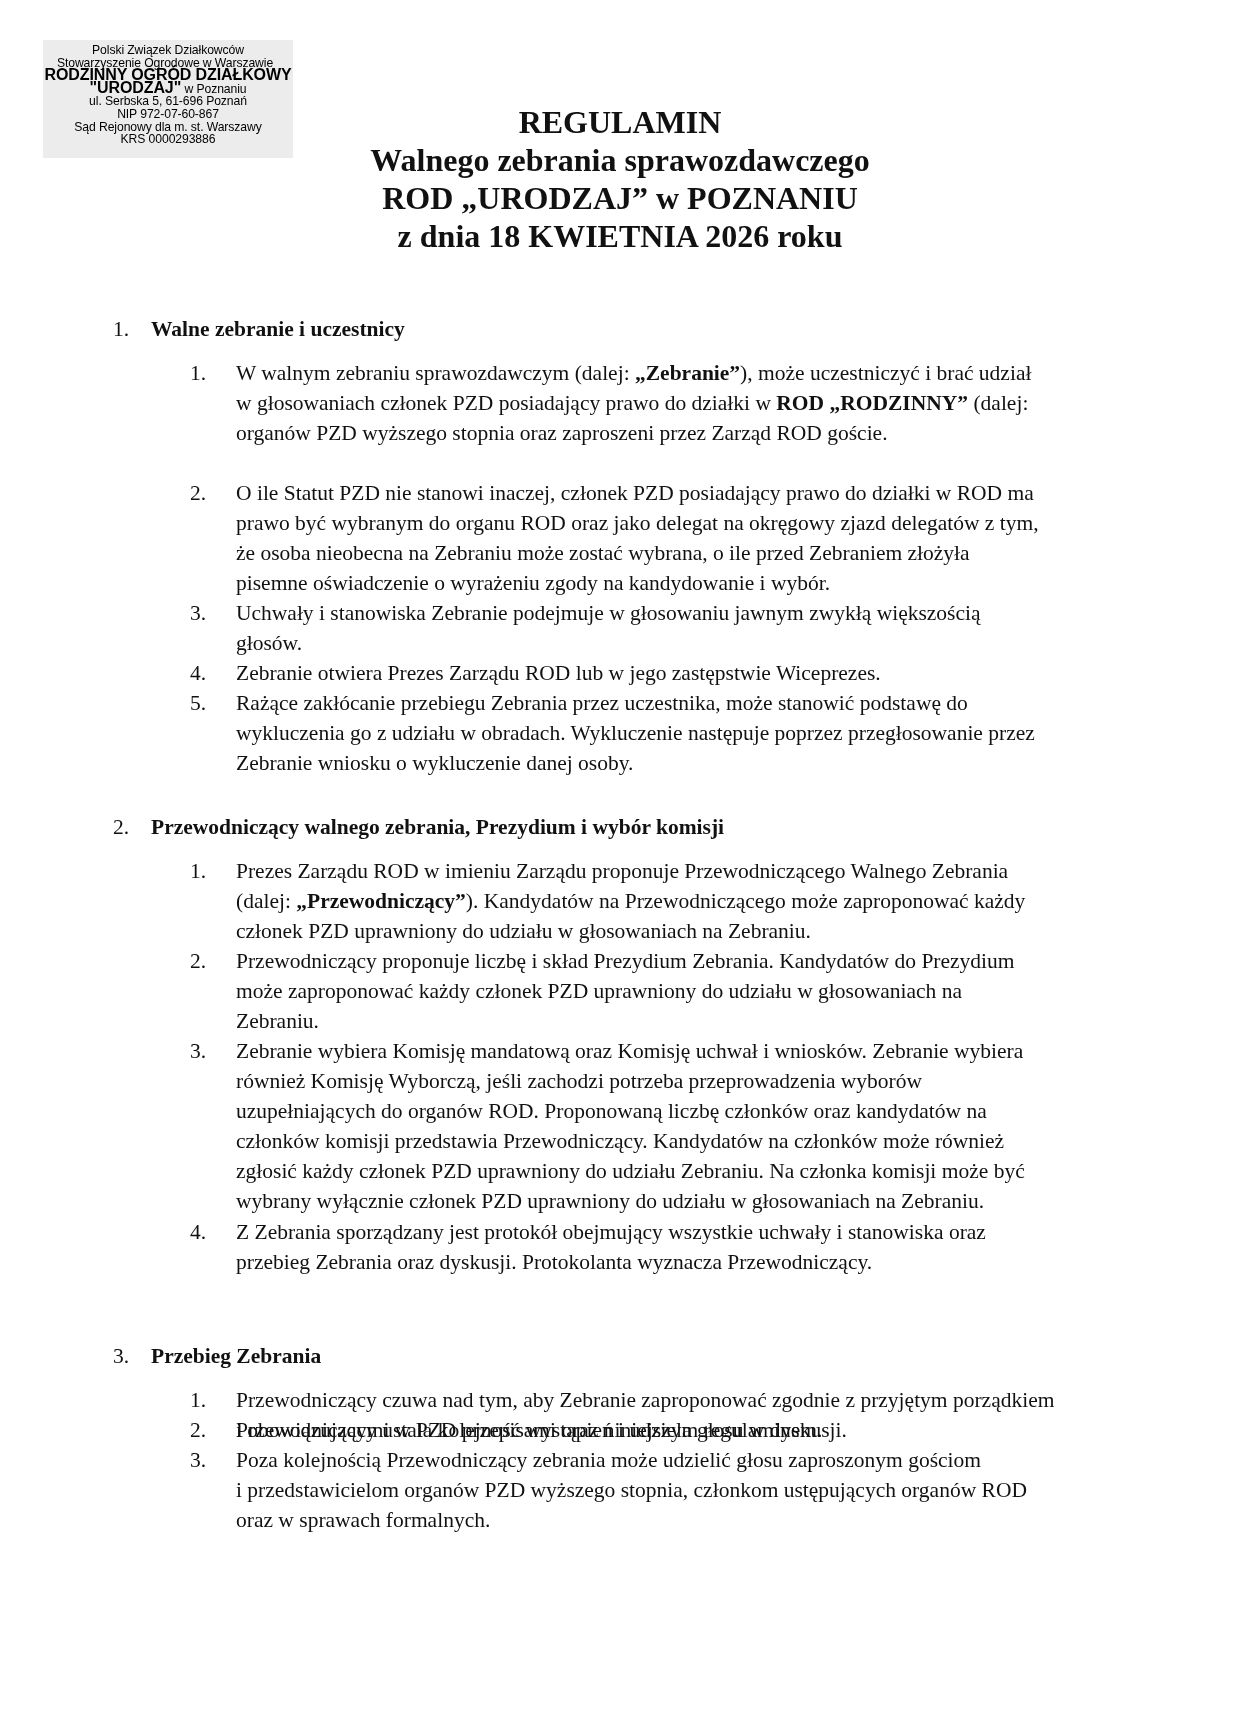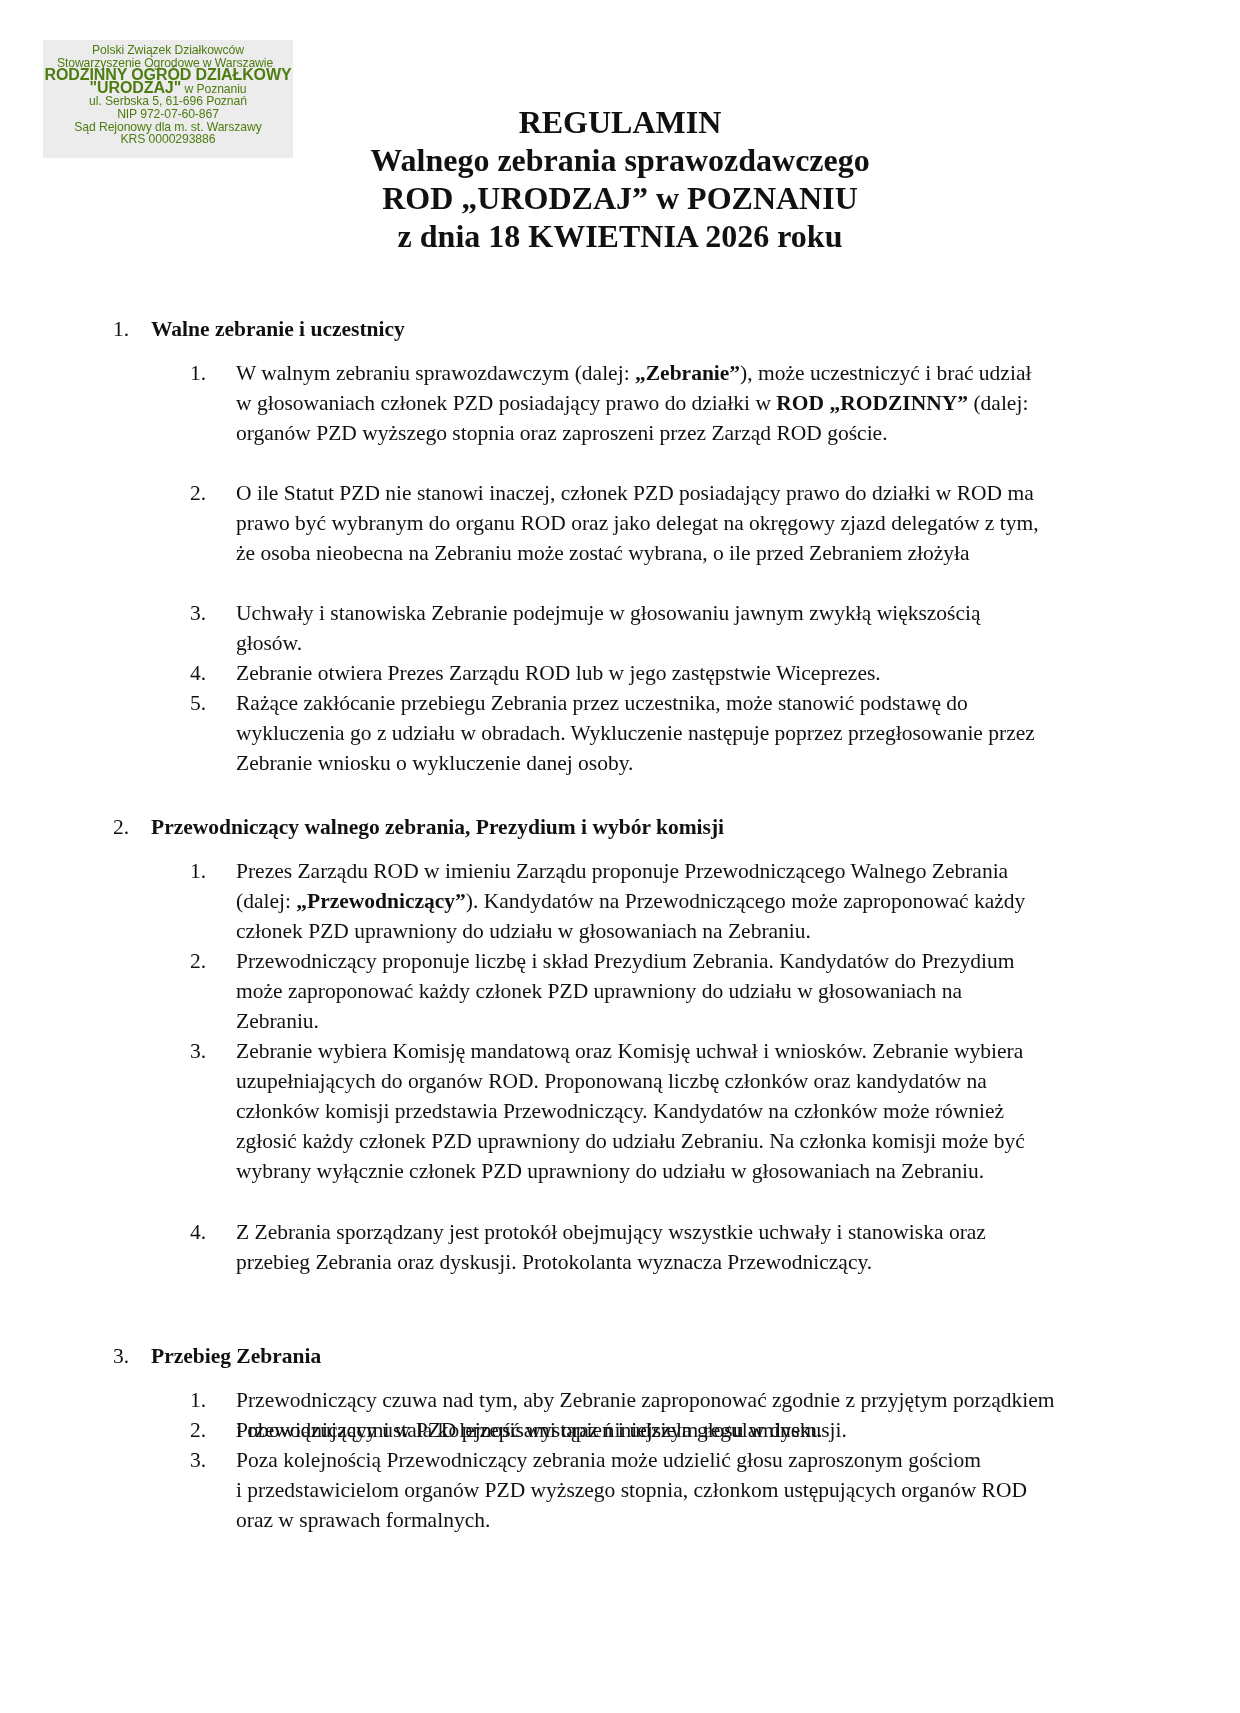--- a/index.html
+++ b/index.html
@@ -17,21 +17,21 @@
     }
     .stamp {
       position: absolute;
       left: 43px;
       top: 40px;
       width: 250px;
       height: 118px;
       background: #ececec;
       font-family: "Liberation Sans", sans-serif;
       text-align: center;
-      color: #4d7c0f;
+      color: #000000;
       font-size: 12.2px;
       line-height: 12.6px;
       padding-top: 4px;
       box-sizing: border-box;
       white-space: nowrap;
       overflow: hidden;
       letter-spacing: -0.1px;
     }
     .stamp .bold { font-weight: bold; font-size: 16px; }
     .stamp .line2 { margin-left: -6px; }
@@ -114,20 +114,21 @@
         <span>w głosowaniach członek PZD posiadający prawo do działki w <b>ROD „RODZINNY”</b> (dalej:</span>
         <span>organów PZD wyższego stopnia oraz zaproszeni przez Zarząd ROD goście.</span>
       </div>
     </div>
     <div class="item" style="top: 478px; line-height: 30.1px;">
       <span class="num">2.</span>
       <div class="text">
         <span>O ile Statut PZD nie stanowi inaczej, członek PZD posiadający prawo do działki w ROD ma</span>
         <span>prawo być wybranym do organu ROD oraz jako delegat na okręgowy zjazd delegatów z tym,</span>
         <span>że osoba nieobecna na Zebraniu może zostać wybrana, o ile przed Zebraniem złożyła</span>
+        <span>pisemne oświadczenie o wyrażeniu zgody na kandydowanie i wybór.</span>
       </div>
     </div>
     <div class="item" style="top: 598px; line-height: 30.1px;">
       <span class="num">3.</span>
       <div class="text">
         <span>Uchwały i stanowiska Zebranie podejmuje w głosowaniu jawnym zwykłą większością</span>
         <span>głosów.</span>
       </div>
     </div>
     <div class="item" style="top: 658px; line-height: 30.1px;">
@@ -158,20 +159,21 @@
       <div class="text">
         <span>Przewodniczący proponuje liczbę i skład Prezydium Zebrania. Kandydatów do Prezydium</span>
         <span>może zaproponować każdy członek PZD uprawniony do udziału w głosowaniach na</span>
         <span>Zebraniu.</span>
       </div>
     </div>
     <div class="item" style="top: 1036px; line-height: 30.1px;">
       <span class="num">3.</span>
       <div class="text">
         <span>Zebranie wybiera Komisję mandatową oraz Komisję uchwał i wniosków. Zebranie wybiera</span>
+        <span>również Komisję Wyborczą, jeśli zachodzi potrzeba przeprowadzenia wyborów</span>
         <span>uzupełniających do organów ROD. Proponowaną liczbę członków oraz kandydatów na</span>
         <span>członków komisji przedstawia Przewodniczący. Kandydatów na członków może również</span>
         <span>zgłosić każdy członek PZD uprawniony do udziału Zebraniu. Na członka komisji może być</span>
         <span>wybrany wyłącznie członek PZD uprawniony do udziału w głosowaniach na Zebraniu.</span>
       </div>
     </div>
     <div class="item" style="top: 1217px; line-height: 30.1px;">
       <span class="num">4.</span>
       <div class="text">
         <span>Z Zebrania sporządzany jest protokół obejmujący wszystkie uchwały i stanowiska oraz</span>

